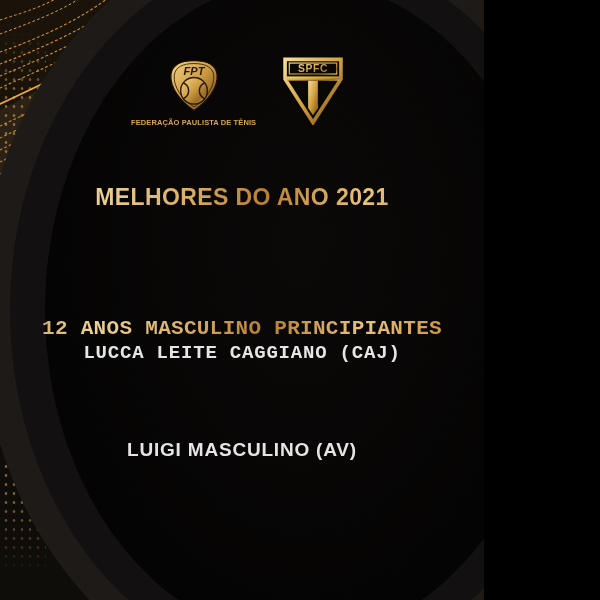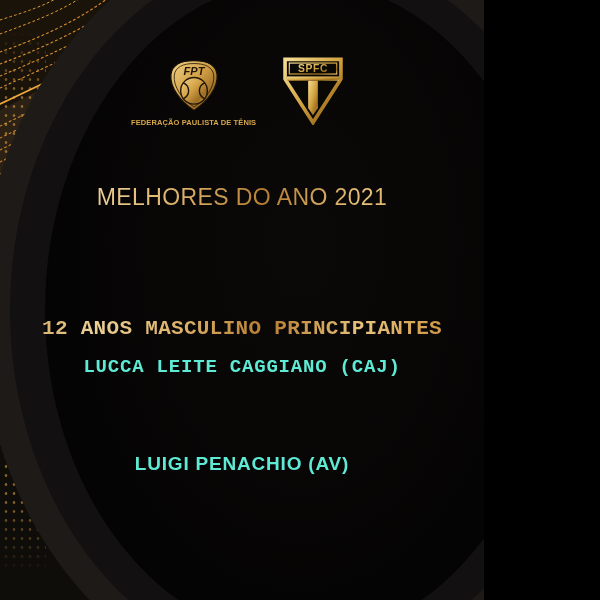--- a/index.html
+++ b/index.html
@@ -53,28 +53,28 @@
     color:#d7a64b;white-space:nowrap;transform:scaleX(.94);
   }
   .spfc-block{width:64px;}
   .gold-text{
     background:linear-gradient(100deg,#c99b54 0%,#ecd096 20%,#dcb068 38%,#b67e31 55%,#e8c37d 75%,#cf9a48 90%,#ecd39c 100%);
     -webkit-background-clip:text;background-clip:text;
     color:transparent;
   }
   .title{
     position:absolute;top:184px;left:0;width:100%;text-align:center;
-    font-size:23px;font-weight:400;letter-spacing:.4px;
+    font-size:23px;font-weight:700;letter-spacing:.4px;
   }
   .award{position:absolute;left:0;width:100%;text-align:center;}
   .award-0{top:317px;font-family:Liberation Mono, monospace;}
   .award-1{top:437px;}
   .award .category{font-size:21px;font-weight:800;letter-spacing:.3px;}
   .award .winner{
-    margin-top:16px;font-size:19px;font-weight:600;letter-spacing:.8px;color:#5eead4;
+    margin-top:2px;font-size:19px;font-weight:600;letter-spacing:.8px;color:#e5e5e5;
   }
 </style>
 </head>
 <body>
 
 <div class="canvas">
 
   <svg class="deco deco-tl" width="340" height="310" viewBox="0 0 340 310" aria-hidden="true">
     <path d="M0,310 C130,220 240,115 345,-10 L-5,-10 Z" fill="#241b11"></path>
     <path d="M0,250 C110,180 215,95 300,-10 L-5,-10 Z" fill="#3a2d1d"></path>
@@ -175,17 +175,17 @@
     </div>
 
     <div class="title gold-text">MELHORES DO ANO 2021</div>
 
     <div class="award award-0">
       <div class="category gold-text">12 ANOS MASCULINO PRINCIPIANTES</div>
       <div class="winner">LUCCA LEITE CAGGIANO (CAJ)</div>
     </div>
 
     <div class="award award-1">
-      <div class="winner">LUIGI PENACHIO (AV)</div>
+      <div class="winner">LUIGI MASCULINO (AV)</div>
     </div>
 
   </div>
 </div>
 
 </body></html>

